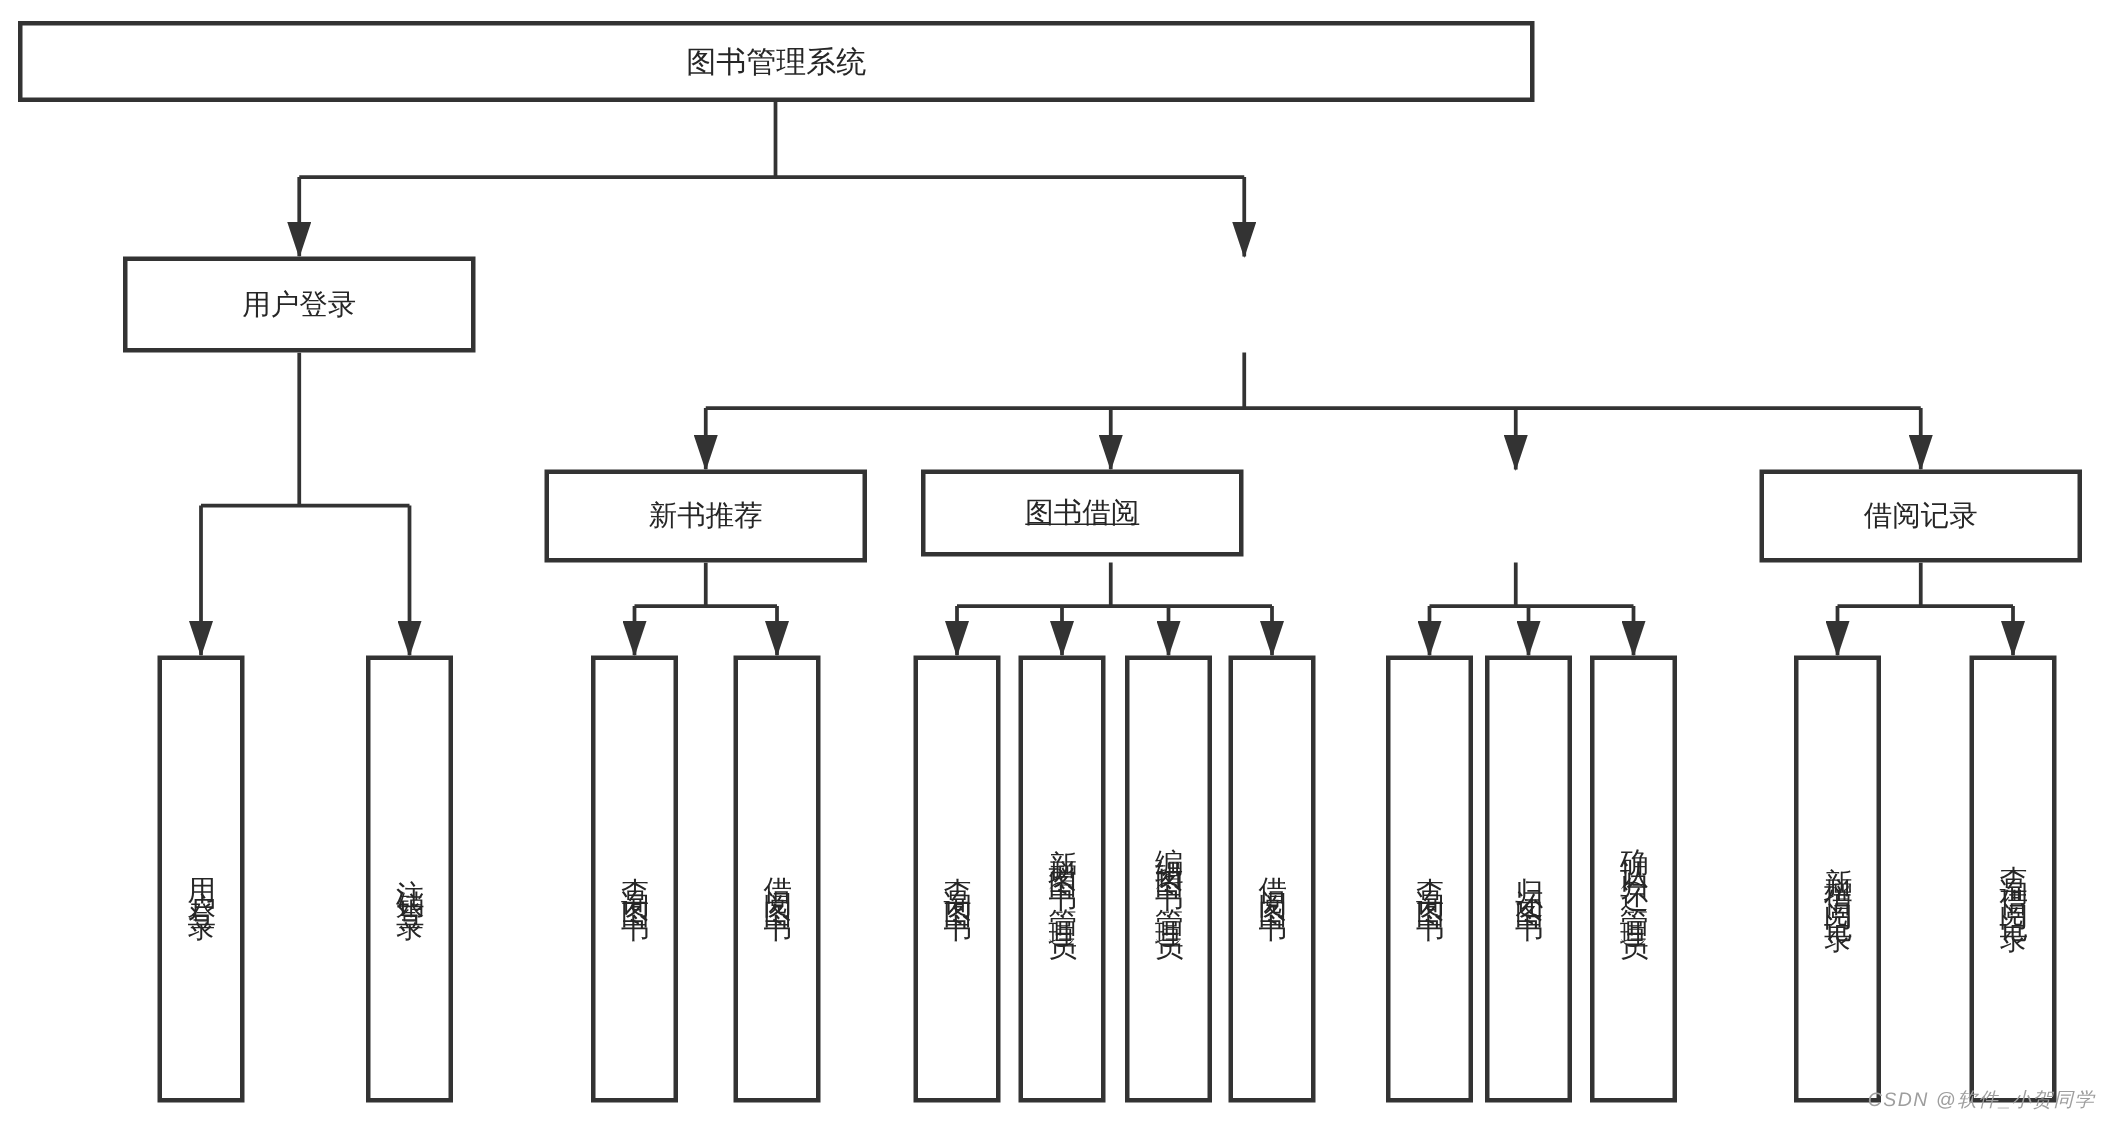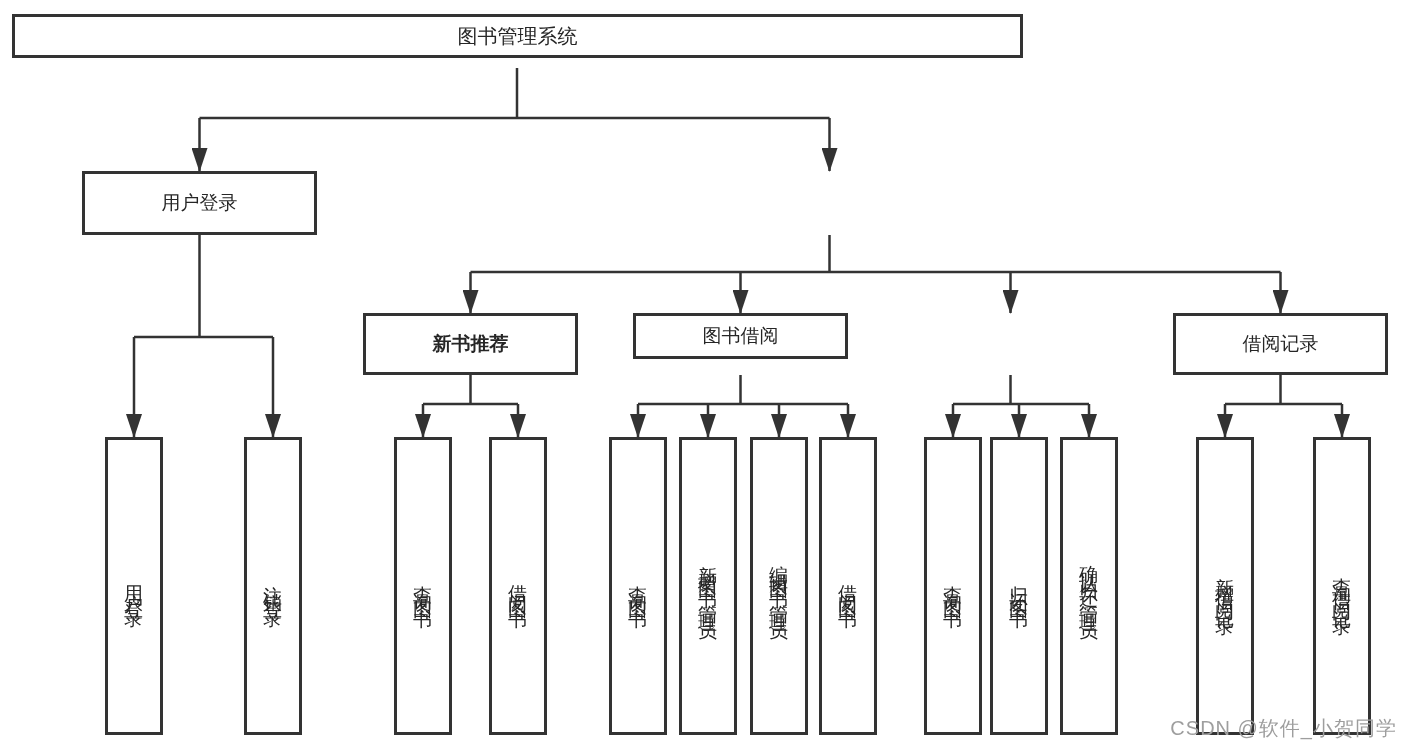--- a/index.html
+++ b/index.html
@@ -37,25 +37,26 @@
     text-orientation:mixed;
     font-size:19px;
     letter-spacing:8px;
     line-height:1;
     white-space:nowrap;
     color:var(--text);
   }
   .watermark{
     position:absolute;
     right:8px;bottom:5px;
-    font-size:20px;
+    font-size:13px;
     color:var(--watermark);
     z-index:2;
     letter-spacing:1px;
     white-space:nowrap;
+    font-style:italic;
   }
 </style>
 </head>
 <body>
 
 <div class="canvas">
 
   <svg class="wires" width="1405" height="747" viewBox="0 0 1405 747">
     <defs>
       <marker id="arw" markerWidth="24" markerHeight="16" refX="23" refY="8" orient="auto" markerUnits="userSpaceOnUse">
@@ -97,32 +98,32 @@
     <path d="M953 404 V437" marker-end="url(#arw)"></path>
     <path d="M1019 404 V437" marker-end="url(#arw)"></path>
     <path d="M1089 404 V437" marker-end="url(#arw)"></path>
 
     <path d="M1280.5 375 V404"></path>
     <path d="M1225 404 H1342"></path>
     <path d="M1225 404 V437" marker-end="url(#arw)"></path>
     <path d="M1342 404 V437" marker-end="url(#arw)"></path>
   </svg>
 
-  <div class="bx root" style="left:12px;top:14px;width:1011px;height:44px;justify-content:center;">
+  <div class="bx root" style="left:12px;top:14px;width:1011px;height:54px;justify-content:center;">
     <span>图书管理系统</span>
   </div>
 
   <div class="bx lvl" style="left:82px;top:171px;width:235px;height:64px;">
     <span>用户登录</span>
   </div>
 
-  <div class="bx lvl" style="left:363px;top:313px;width:215px;height:62px;font-weight:bold;">
+  <div class="bx lvl" style="left:363px;top:313px;width:215px;height:62px;">
     <span>新书推荐</span>
   </div>
-  <div class="bx lvl" style="left:633px;top:313px;width:215px;height:46px;">
+  <div class="bx lvl" style="left:614px;top:313px;width:215px;height:58px;text-decoration:underline;">
     <span>图书借阅</span>
   </div>
   <div class="bx lvl" style="left:1173px;top:313px;width:215px;height:62px;">
     <span>借阅记录</span>
   </div>
 
   <div class="bx leaf" style="left:105px;">
     <span>用户登录</span>
   </div>
   <div class="bx leaf" style="left:244px;">

